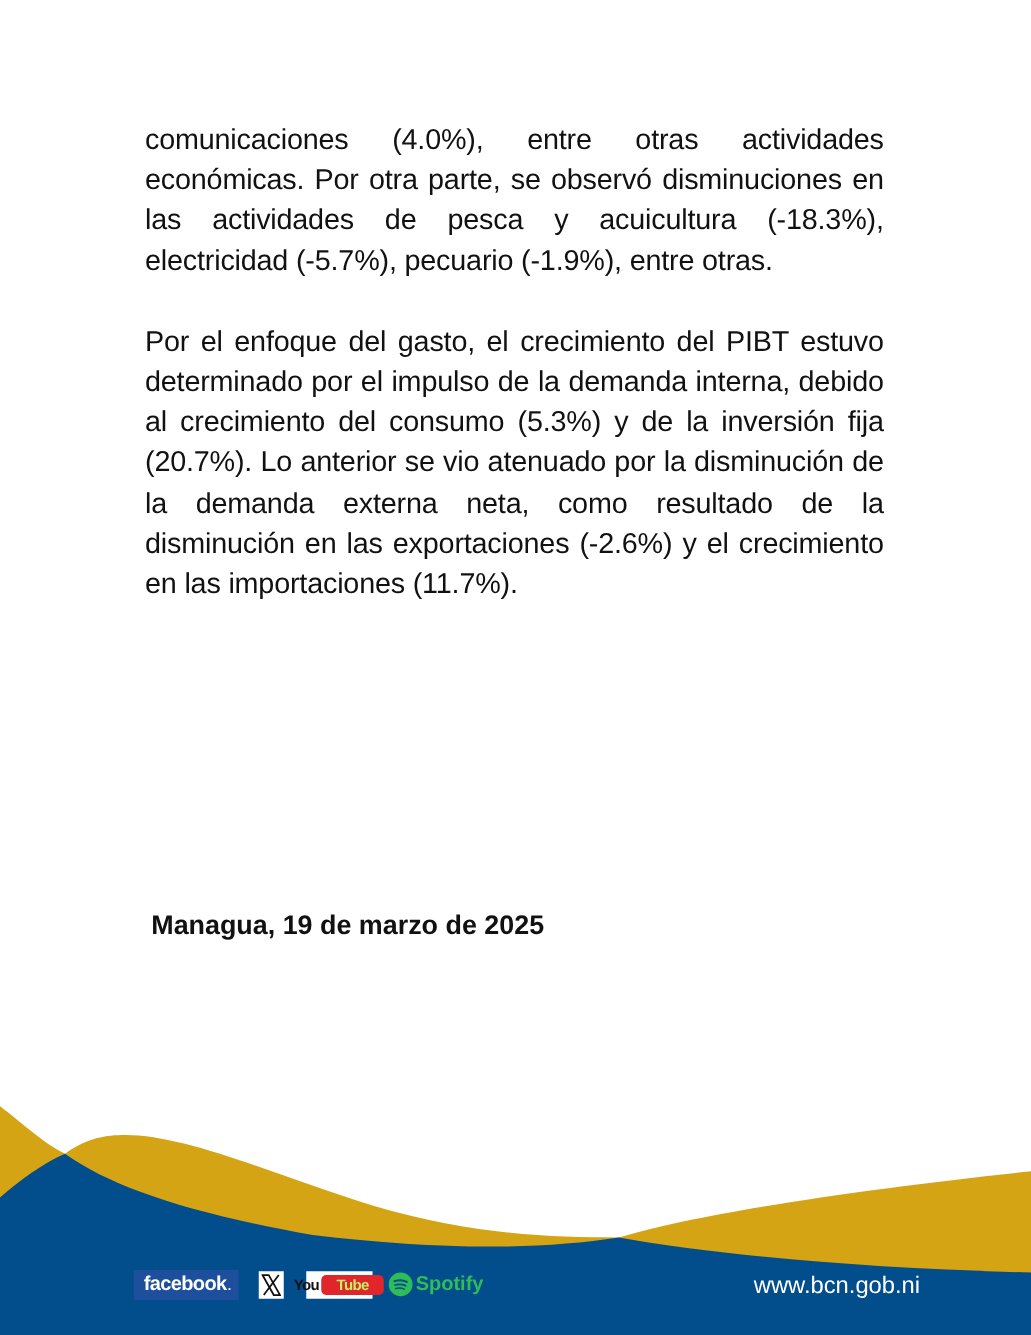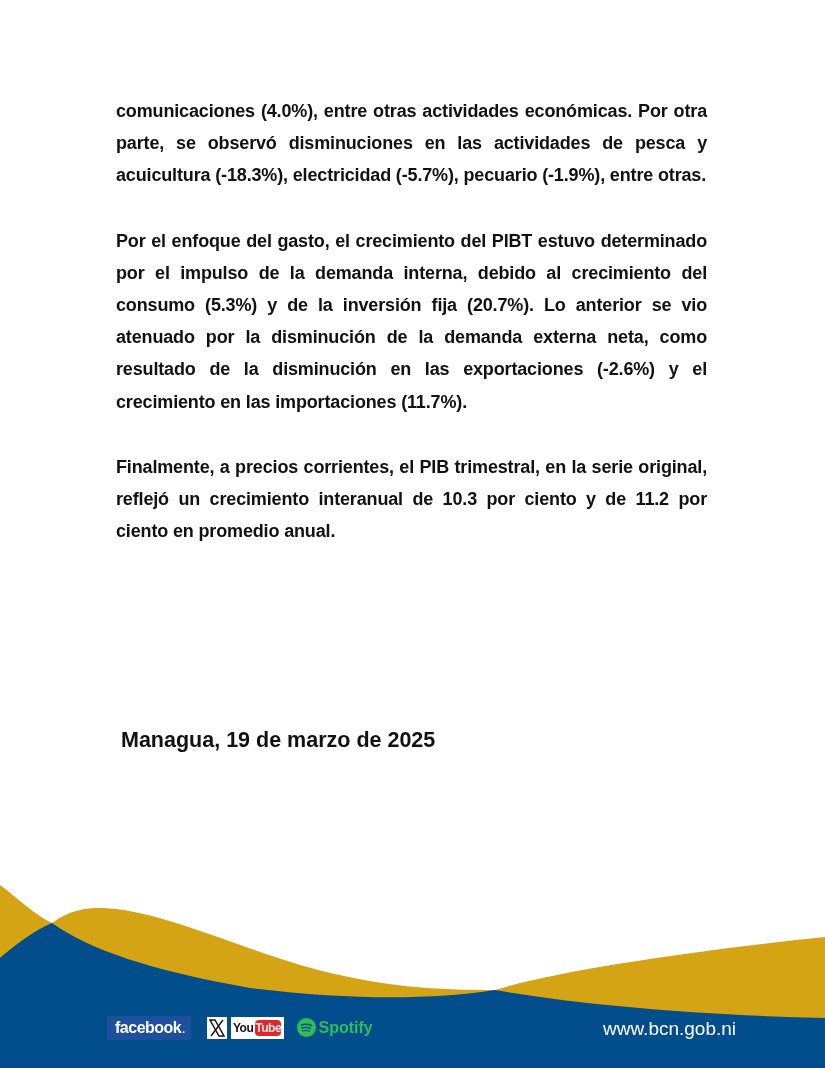--- a/index.html
+++ b/index.html
@@ -1,39 +1,38 @@
 <!DOCTYPE html>
 <html><head>
   <meta charset="utf-8">
   <style>
     html, body { margin: 0; padding: 0; background: #ffffff; }
     body { width: 825px; height: 1068px; position: relative; overflow: hidden; font-family: "Liberation Sans", "DejaVu Sans", sans-serif; color: #111111; }
     .content { position: absolute; left: 116px; top: 95px; width: 595px; }
-    .para { font-weight: bold; font-size: 18px; line-height: 32.2px; text-align: justify; margin: 0 4px 33px 0; letter-spacing: -0.15px; }
+    .para { font-weight: normal; font-size: 23px; line-height: 32.2px; text-align: justify; margin: 0 4px 33px 0; letter-spacing: -0.15px; }
     .dateline { position: absolute; left: 121px; top: 725px; font-weight: bold; font-size: 21.5px; line-height: 30px; }
     .footer { position: absolute; left: 0; top: 870px; width: 825px; height: 198px; }
     .footer svg.waves { position: absolute; left: 0; top: 0; }
     .social { position: absolute; top: 1015px; left: 107px; height: 25px; display: flex; align-items: center; }
     .fb { background: #1d4f9c; color: #ffffff; font-weight: bold; font-size: 16px; height: 24px; padding: 0 6px 0 8px; display: flex; align-items: center; letter-spacing: -0.5px; justify-content: center; }
     .fb span.dot { font-size: 10px; margin-left: 1px; align-self: flex-end; margin-bottom: 5px; }
     .x-box { margin-left: 16px; width: 20px; height: 22px; background: #ffffff; display: flex; align-items: center; justify-content: center; }
-    .yt { margin-left: 4px; background: #ffffff; height: 22px; width: 53px; display: flex; align-items: center; justify-content: center; font-weight: bold; font-size: 12px; letter-spacing: -0.5px; }
+    .yt { margin-left: 18px; background: #ffffff; height: 22px; width: 53px; display: flex; align-items: center; justify-content: center; font-weight: bold; font-size: 12px; letter-spacing: -0.5px; }
     .yt .you { color: #111111; margin-right: 2px; }
-    .yt .tube { background: #e0252b; color: #e5e5e5; border-radius: 4px; padding: 1px 0; }
+    .yt .tube { background: #e0252b; color: #bef264; border-radius: 4px; padding: 1px 12px; }
     .spotify { margin-left: 13px; display: flex; align-items: center; color: #2ebd59; font-weight: bold; font-size: 16px; }
     .spotify .circle { width: 19px; height: 19px; border-radius: 50%; background: #2ebd59; margin-right: 3px; position: relative; }
     .website { position: absolute; left: 603px; top: 1018px; color: #ffffff; font-size: 19px; }
   </style>
 </head>
 <body>
 
 <div class="content">
   <p class="para">comunicaciones (4.0%), entre otras actividades económicas. Por otra parte, se observó disminuciones en las actividades de pesca y acuicultura (-18.3%), electricidad (-5.7%), pecuario (-1.9%), entre otras.</p>
   <p class="para">Por el enfoque del gasto, el crecimiento del PIBT estuvo determinado por el impulso de la demanda interna, debido al crecimiento del consumo (5.3%) y de la inversión fija (20.7%). Lo anterior se vio atenuado por la disminución de la demanda externa neta, como resultado de la disminución en las exportaciones (-2.6%) y el crecimiento en las importaciones (11.7%).</p>
-  <p class="para">Finalmente, a precios corrientes, el PIB trimestral, en la serie original, reflejó un crecimiento interanual de 10.3 por ciento y de 11.2 por ciento en promedio anual.</p>
 </div>
 
 <div class="dateline">Managua, 19 de marzo de 2025</div>
 
 <div class="footer">
   <svg class="waves" width="825" height="198" viewBox="0 0 825 198">
 
     <path d="M0,15 C20,30 35,45 52,53 C70,40 85,38 100,38 C150,38 220,70 300,95 C380,118 440,120 495,120 C560,100 700,80 825,67 L825,150 L0,150 Z" fill="#d4a414"></path>
 
     <path d="M0,88 C15,75 35,60 52,53 C90,80 150,100 250,118 C350,130 430,130 495,120 C580,135 700,145 825,148 L825,198 L0,198 Z" fill="#024d8c"></path>

